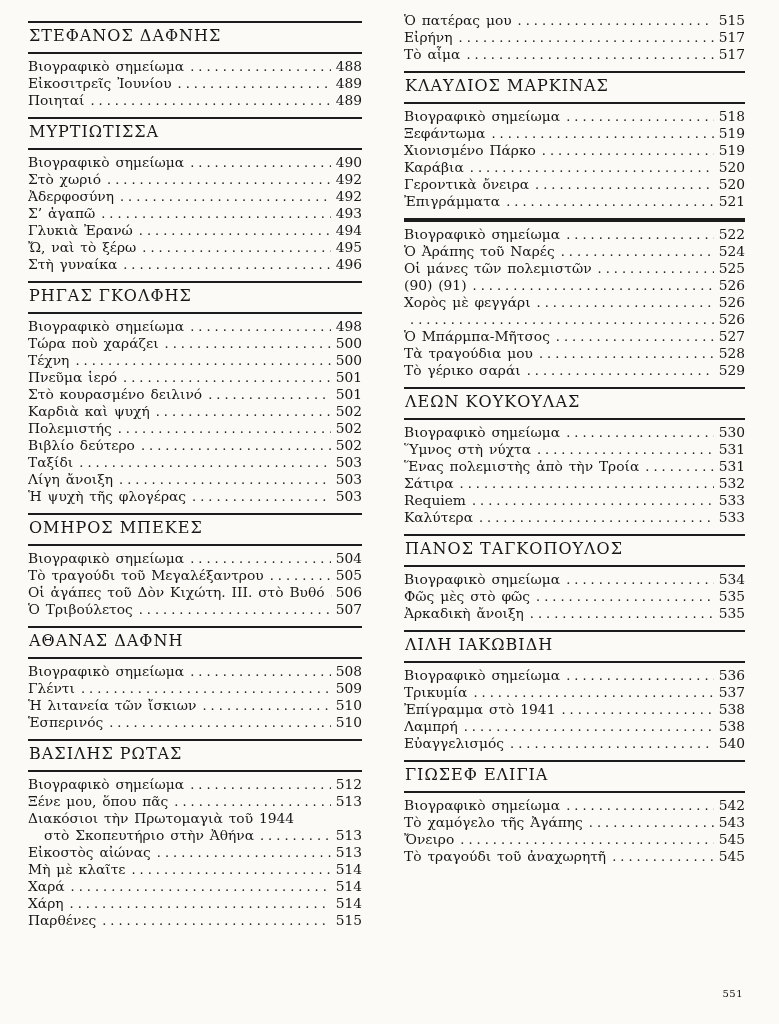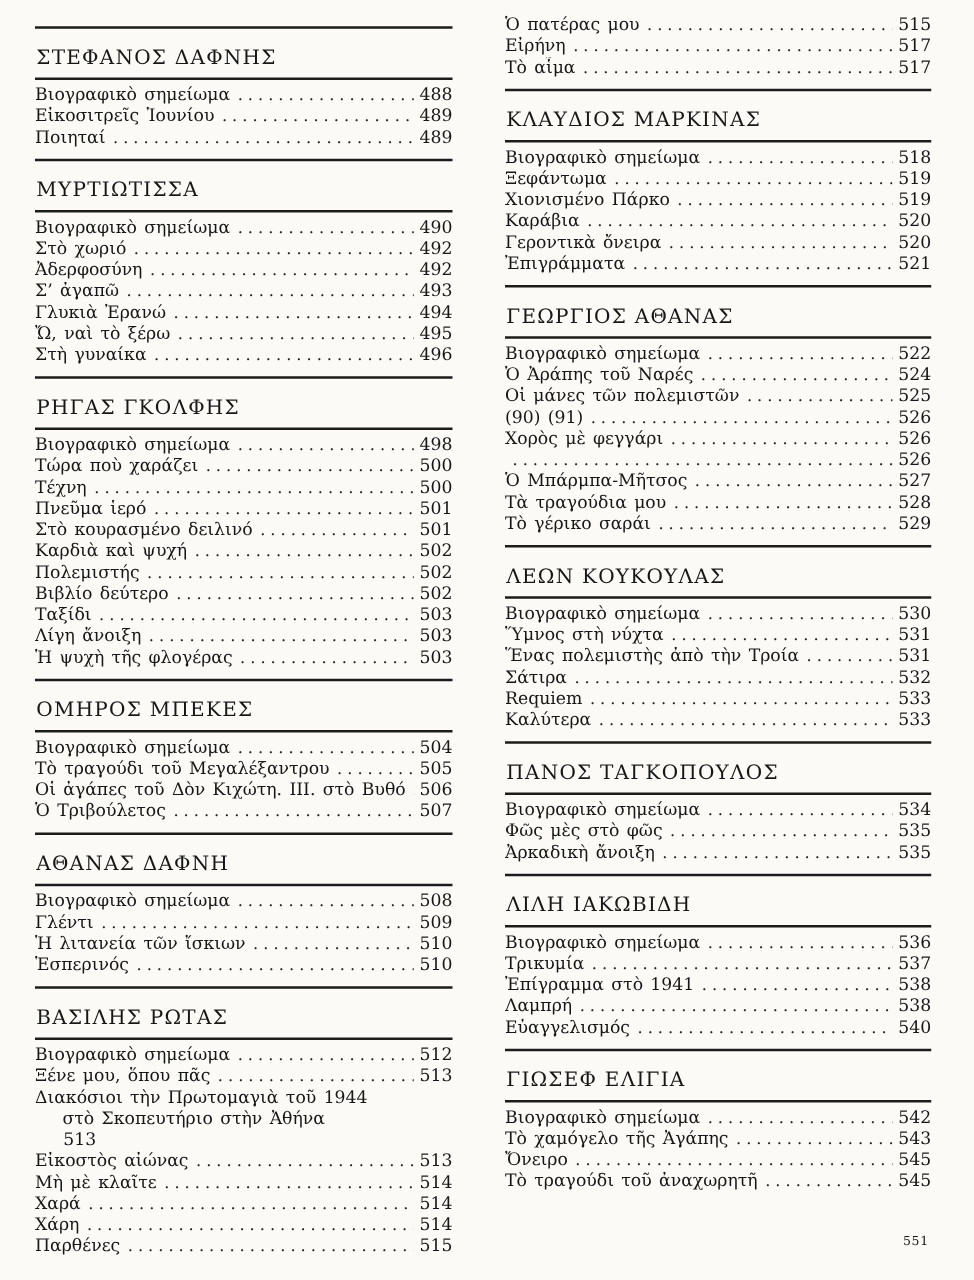--- a/index.html
+++ b/index.html
@@ -19,21 +19,21 @@
     gap: 42px;
   }
   .col { flex: 0 0 auto; }
   .col.left  { width: 334px; padding-top: 13px; }
   .col.right { width: 341px; }
   .rule { border-top: 2px solid #1c1c1c; height: 0; }
   .sec-header {
     font-size: 16px;
     line-height: 18px;
     letter-spacing: 1px;
-    margin: 14px 0 7px 1px;
+    margin: 4px 0 7px 1px;
     white-space: nowrap;
   }
   .entries { margin: 4px 0 8px; }
   .entry {
     display: flex;
     align-items: baseline;
     line-height: 17px;
     font-size: 13.8px;
     word-spacing: 1.5px;
     white-space: nowrap;
@@ -45,21 +45,21 @@
     overflow: hidden;
     margin: 0 4px 0 6px;
   }
   .entry .leader::after {
     content: "............................................................";
     letter-spacing: 4px;
     font-size: 13px;
     color: #222;
   }
   .entry .pagenum { flex: 0 0 auto; width: 27px; text-align: right; }
-  .entry.indent { padding-left: 16px; flex-direction: column; }
+  .entry.indent { padding-left: 16px; }
   .folio {
     position: absolute;
     top: 988px;
     right: 36px;
     font-size: 10px;
     letter-spacing: 0.5px;
   }
 </style>
 </head>
 <body>
@@ -332,21 +332,20 @@
           <span class="leader"></span>
           <span class="pagenum">520</span>
         </div>
         <div class="entry">
           <span class="title">Ἐπιγράμματα</span>
           <span class="leader"></span>
           <span class="pagenum">521</span>
         </div>
       </div>
       <div class="rule"></div>
-      <div class="sec-header">ΓΕΩΡΓΙΟΣ ΑΘΑΝΑΣ</div>
       <div class="rule"></div>
       <div class="entries">
         <div class="entry">
           <span class="title">Βιογραφικὸ σημείωμα</span>
           <span class="leader"></span>
           <span class="pagenum">522</span>
         </div>
         <div class="entry">
           <span class="title">Ὁ Ἀράπης τοῦ Ναρές</span>
           <span class="leader"></span>

